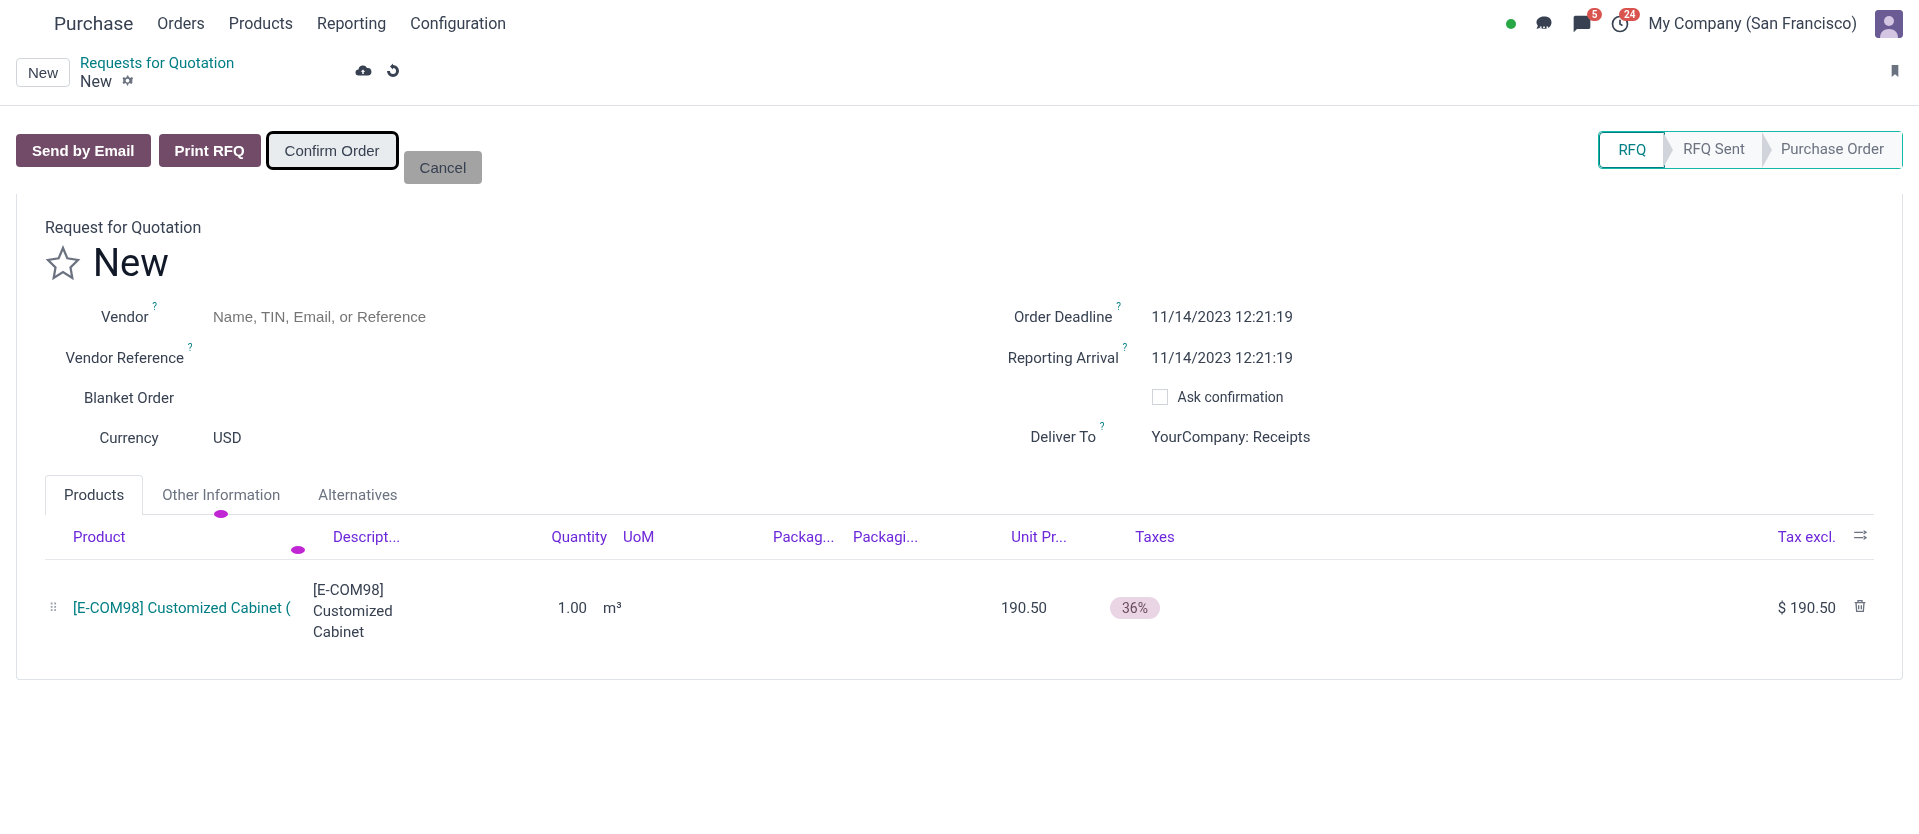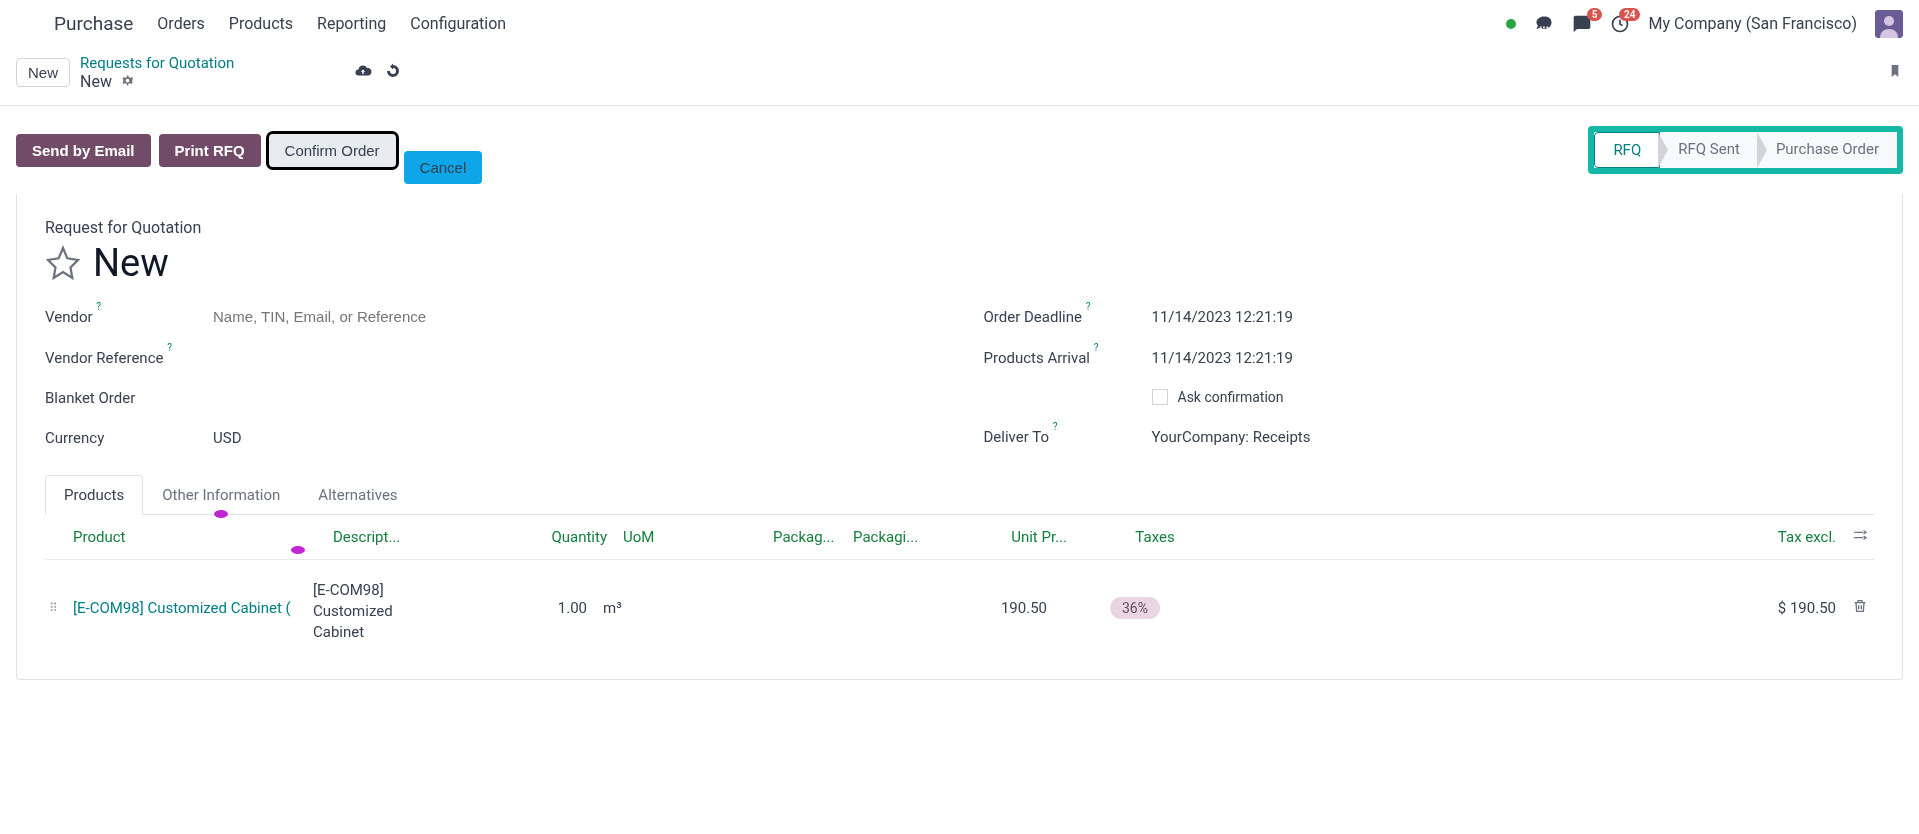--- a/index.html
+++ b/index.html
@@ -28,54 +28,54 @@
 .crumb-row2 { display: flex; align-items: center; gap: 8px; }
 .crumb-new { font-size: 16px; color: #374151; }
 .gear-icon { color: #6b7280; }
 .crumb-right-icons { display: flex; gap: 12px; margin-left: 120px; color: #4b5563; }
 .topright-icon { margin-left: auto; color: #6b7280; }
 
 
 .actionbar { display: flex; align-items: center; padding: 10px 16px; border-top: 1px solid #dee2e6; }
 .btn { border: none; border-radius: 4px; padding: 8px 16px; font-size: 15px; cursor: pointer; margin-right: 8px; }
 .btn-primary { background: #714b67; color: #fff; font-weight: bold; }
-.btn-secondary { background: #0ea5e9; color: #374151; margin-top: 35px; }
+.btn-secondary { background: #a3a3a3; color: #374151; margin-top: 35px; }
 .btn-confirm { background: #e9ecef; color: #374151; outline: 3px solid #000; }
-.statusbar { margin-left: auto; display: flex; border: 6px solid #14b8a6; border-radius: 4px; overflow: visible; }
+.statusbar { margin-left: auto; display: flex; border: 1px solid #14b8a6; border-radius: 4px; overflow: visible; }
 .status-step { padding: 8px 18px; font-size: 15px; color: #6b7280; position: relative; background: #f8f9fa; }
 .status-step.active { color: #017e84; border: 1px solid #017e84; border-radius: 4px 0 0 4px; background: #fff; }
 .status-step::after { content: ""; position: absolute; right: -9px; top: 50%; transform: translateY(-50%); width: 0; height: 0; border-top: 18px solid transparent; border-bottom: 18px solid transparent; border-left: 10px solid #d1d5db; z-index: 1; }
 .status-step:last-child::after { display: none; }
 
 
 .sheet { margin: 0 16px; padding: 24px 28px; border: 1px solid #dee2e6; border-top: none; border-radius: 0 0 4px 4px; }
 .sheet-title { font-size: 16px; color: #374151; margin-bottom: 4px; }
 .title-row { display: flex; align-items: center; gap: 12px; margin-bottom: 22px; }
 .star-icon { width: 36px; height: 36px; color: #6b7280; }
 .doc-name { font-size: 38px; font-weight: 400; color: #111827; }
 
 .form-grid { display: flex; gap: 48px; margin-bottom: 28px; }
 .form-col { flex: 1; display: flex; flex-direction: column; gap: 22px; }
 .form-row { display: flex; align-items: center; }
-.form-label { width: 168px; font-size: 15px; color: #374151; position: relative; }
+.form-label { width: 168px; font-size: 15px; color: #374151; position: relative; text-align: center; }
 .form-label sup { color: #017e84; font-size: 10px; position: relative; top: -6px; }
 .form-value { font-size: 15px; color: #374151; }
 .form-placeholder { font-size: 15px; color: #9ca3af; }
 .checkbox-row { display: flex; align-items: center; gap: 10px; }
 .checkbox { width: 16px; height: 16px; border: 1px solid #d1d5db; }
 
 
 .tabs { display: flex; border-bottom: 1px solid #dee2e6; }
 .tab { padding: 10px 18px; font-size: 15px; color: #6b7280; border: 1px solid transparent; border-bottom: none; cursor: pointer; position: relative; }
 .tab.active { color: #374151; border-color: #dee2e6; background: #fff; border-radius: 4px 4px 0 0; margin-bottom: -1px; }
 .tab-dot { position: absolute; bottom: -4px; left: 50%; transform: translateX(-50%); width: 14px; height: 8px; background: #c026d3; border-radius: 50%; }
 
 
 .table-wrap { margin-top: 0; }
-.table-head { display: flex; padding: 12px 0; font-size: 15px; color: #15803d; border-bottom: 1px solid #e5e7eb; align-items: center; }
+.table-head { display: flex; padding: 12px 0; font-size: 15px; color: #6d28d9; border-bottom: 1px solid #e5e7eb; align-items: center; }
 .th { padding: 0 8px; }
 .th-product { width: 260px; position: relative; }
 .th-desc { width: 150px; }
 .th-qty { width: 140px; text-align: right; }
 .th-uom { width: 150px; }
 .th-pkg { width: 80px; }
 .th-pkg2 { width: 80px; }
 .th-unit { width: 150px; text-align: right; }
 .th-tax { width: 160px; text-align: center; }
 .th-total { flex: 1; text-align: right; }
@@ -216,21 +216,21 @@
         <span class="form-label">Currency</span>
         <span class="form-value">USD</span>
       </div>
     </div>
     <div class="form-col">
       <div class="form-row">
         <span class="form-label"><span>Order Deadline</span> <sup>?</sup></span>
         <span class="form-value">11/14/2023 12:21:19</span>
       </div>
       <div class="form-row">
-        <span class="form-label"><span>Products Arrival</span> <sup>?</sup></span>
+        <span class="form-label"><span>Reporting Arrival</span> <sup>?</sup></span>
         <span class="form-value">11/14/2023 12:21:19</span>
       </div>
       <div class="form-row">
         <span class="form-label"></span>
         <div class="checkbox-row">
           <span class="checkbox"></span>
           <span>Ask confirmation</span>
         </div>
       </div>
       <div class="form-row">

